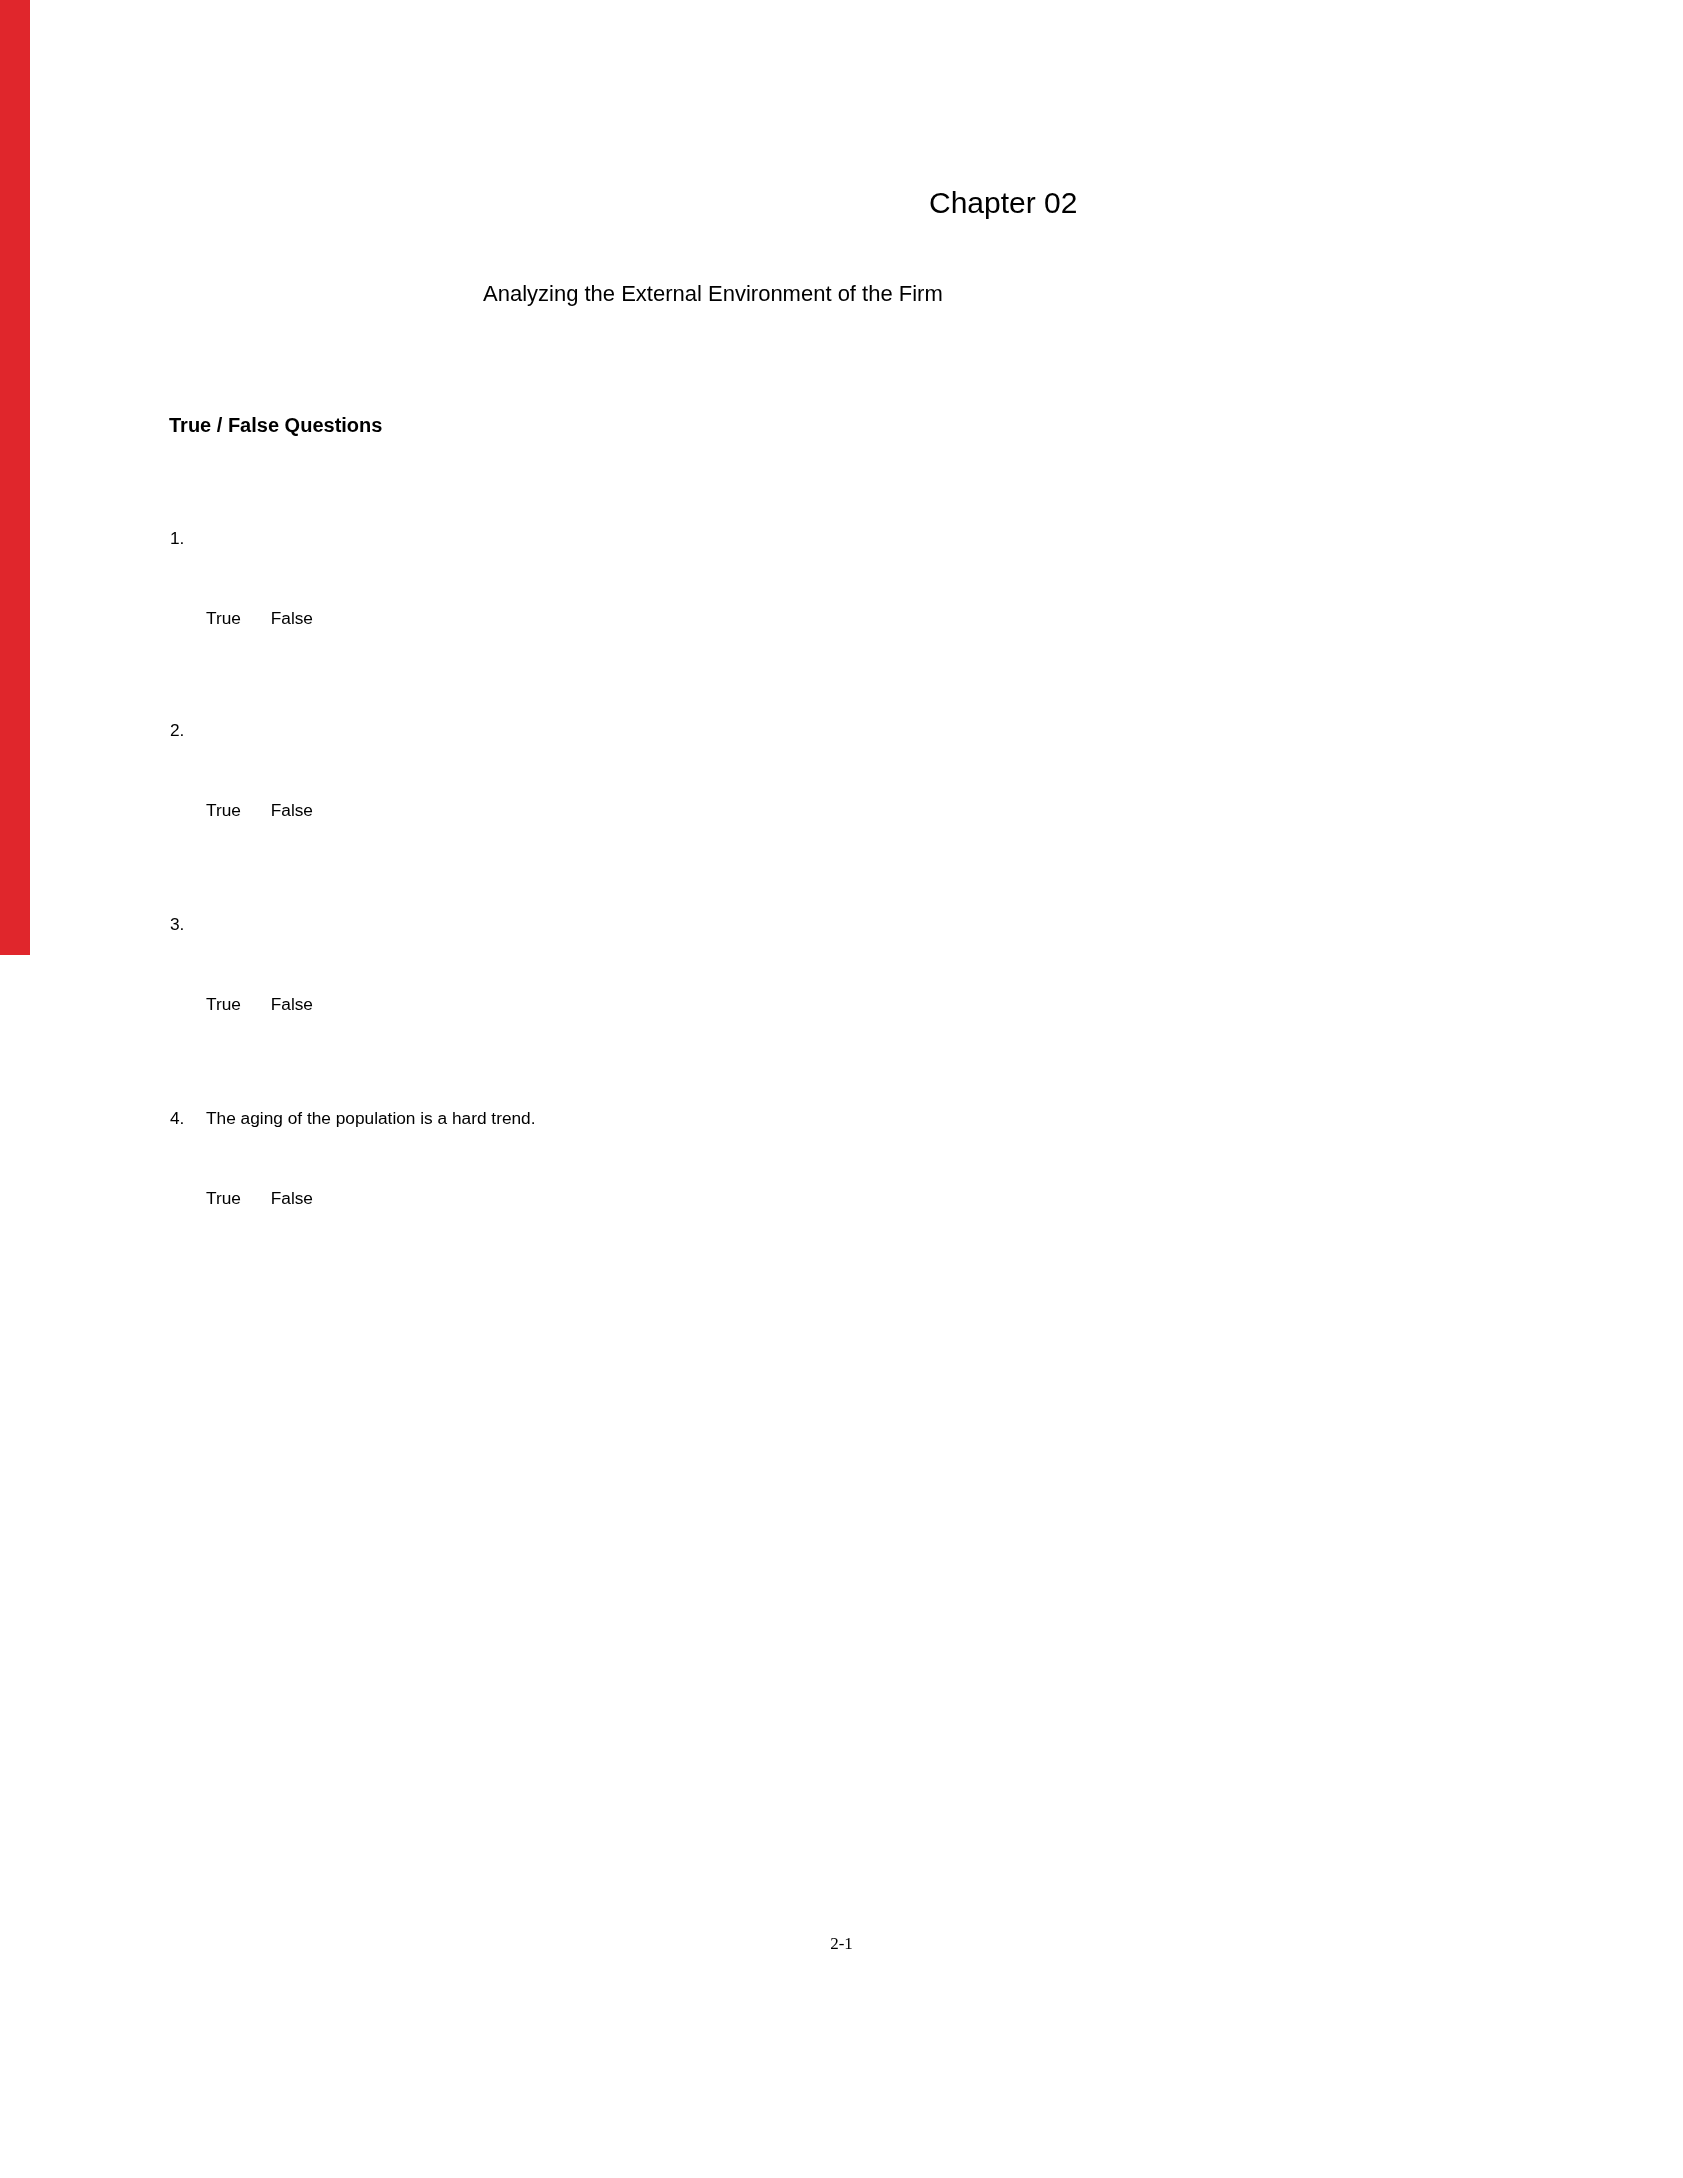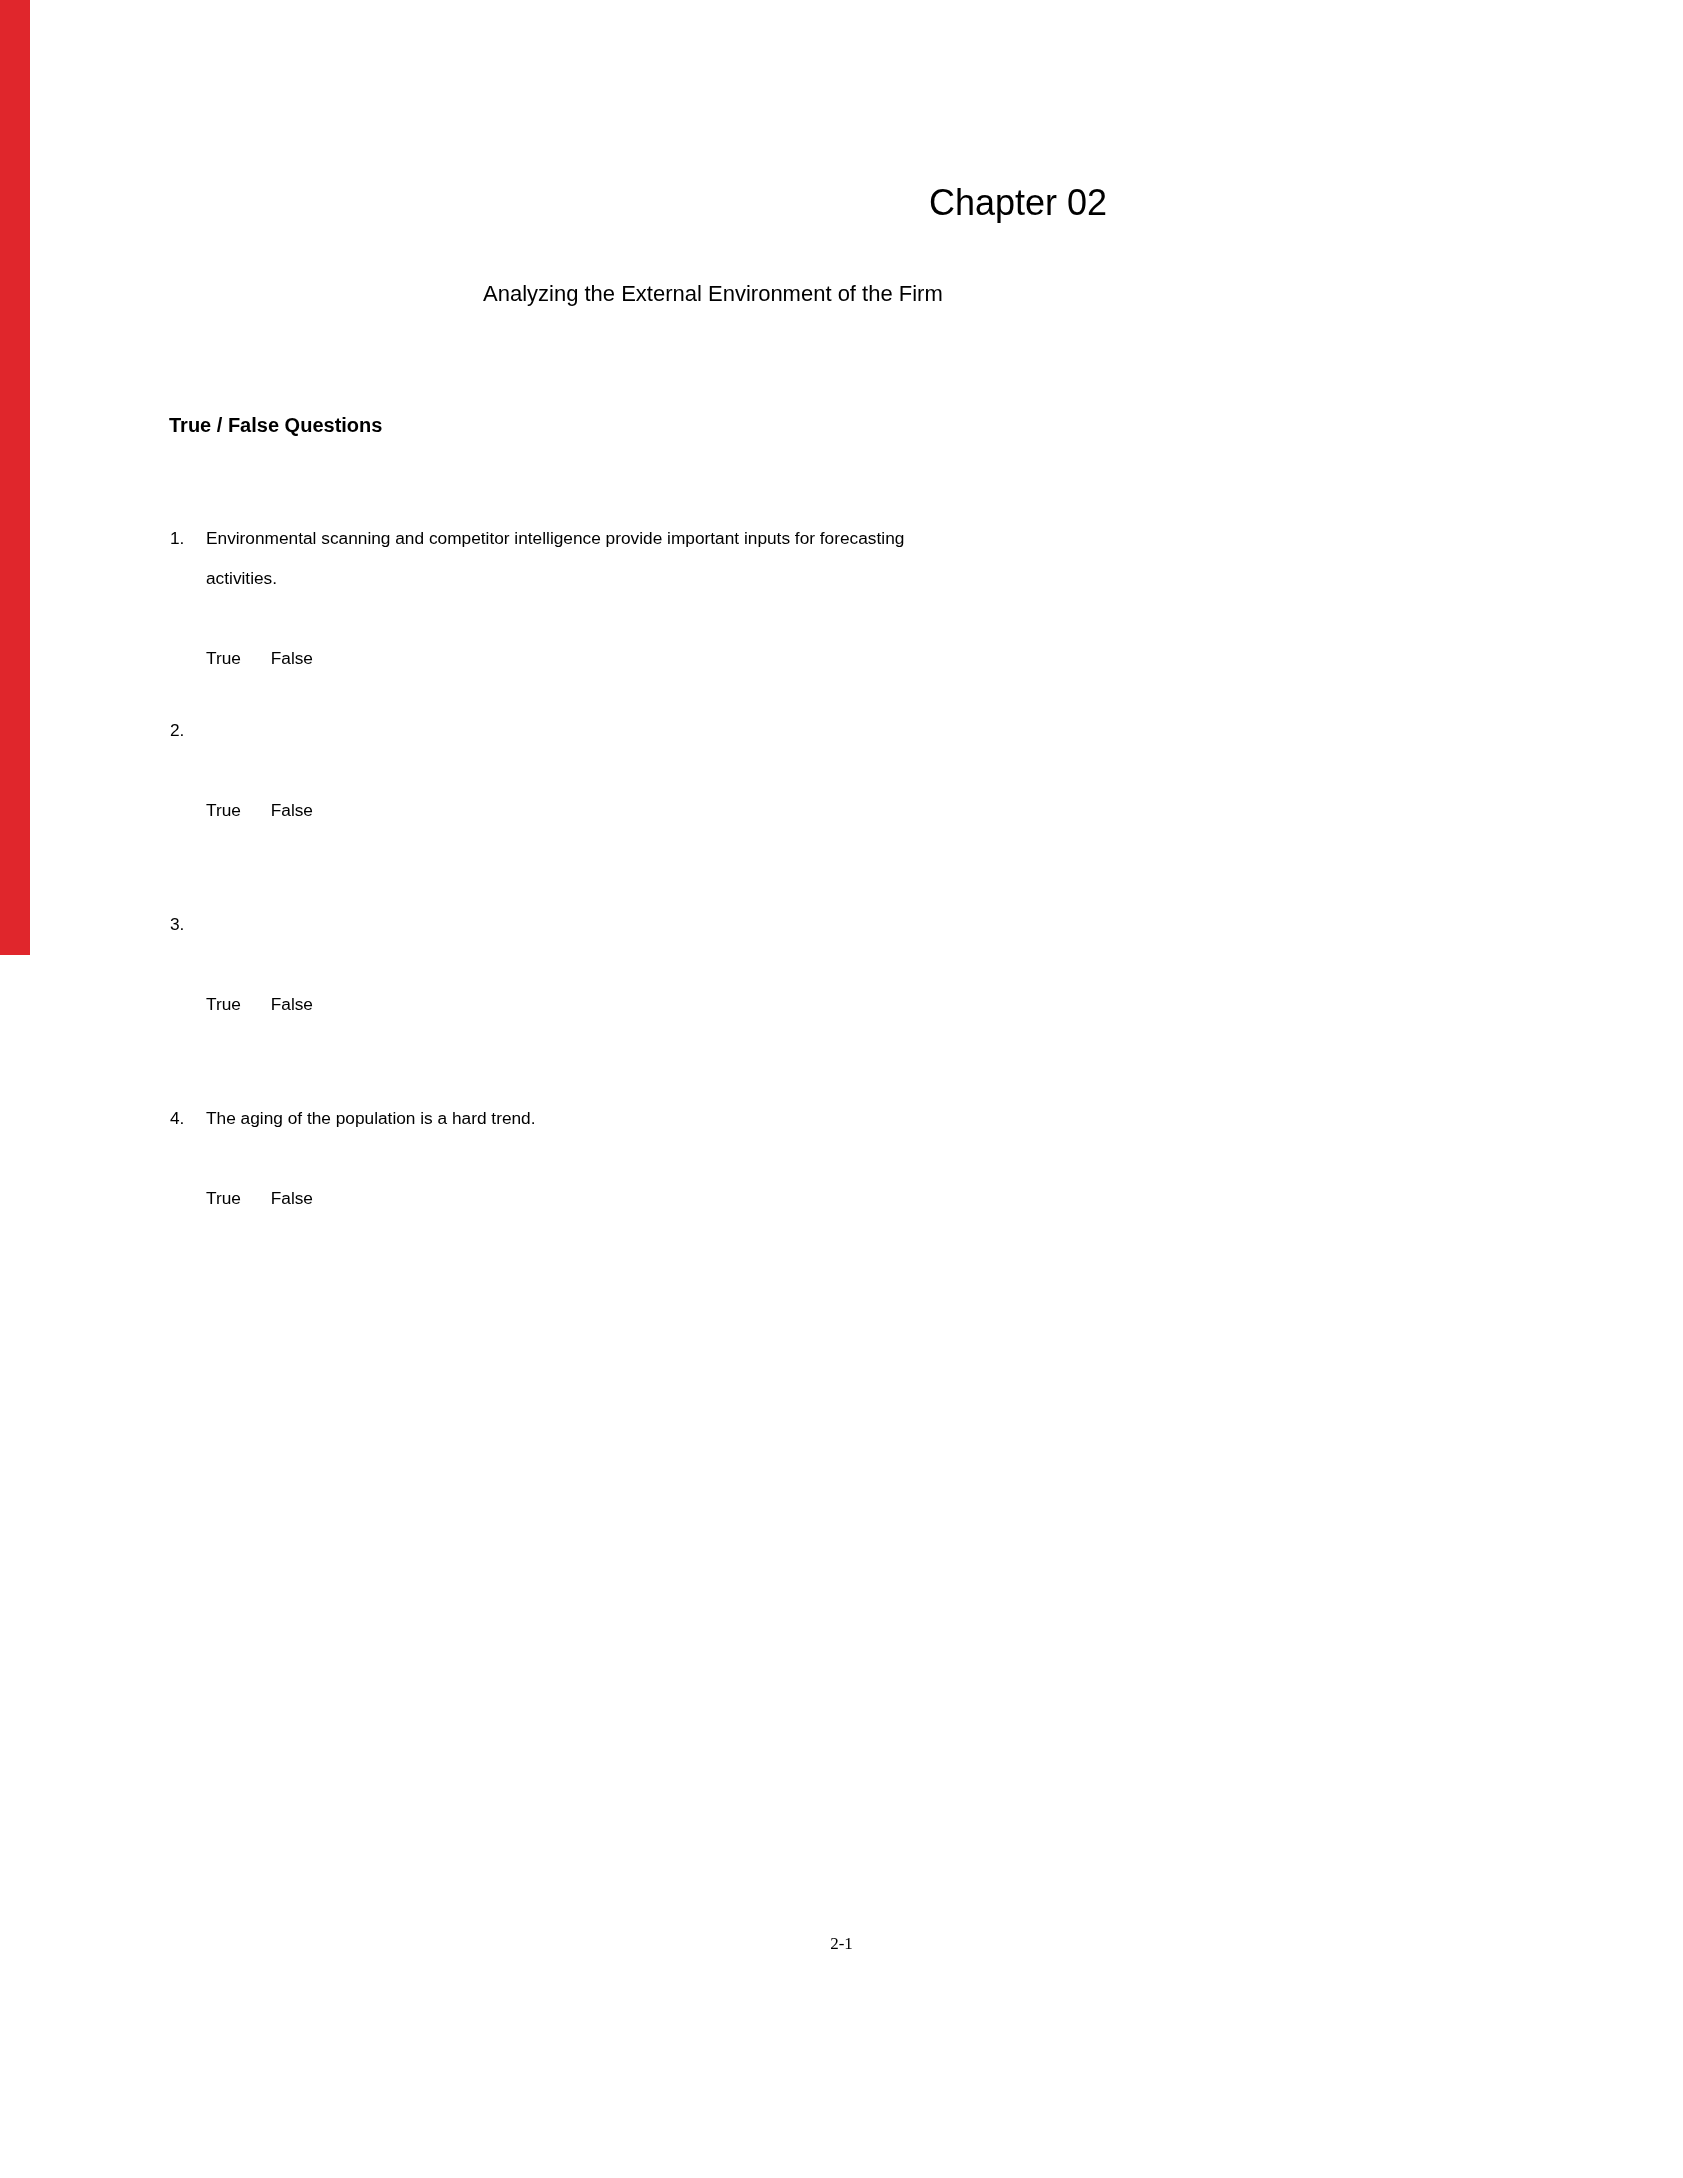--- a/index.html
+++ b/index.html
@@ -16,21 +16,21 @@
     position: absolute;
     left: 0;
     top: 0;
     width: 30px;
     height: 955px;
   }
   .chapter-title {
     position: absolute;
     left: 929px;
     top: 183px;
-    font-size: 36px;
+    font-size: 30px;
     line-height: 40px;
     white-space: nowrap;
   }
   .doc-subtitle {
     position: absolute;
     left: 483px;
     top: 274px;
     font-size: 22px;
     line-height: 40px;
     white-space: nowrap;
@@ -76,22 +76,20 @@
 
   <div class="chapter-title">Chapter 02</div>
 
   <div class="doc-subtitle">Analyzing the External Environment of the Firm</div>
 
   <div class="section-heading">True / False Questions</div>
 
   <div class="question" style="top:518px">
     <div class="q-row">
       <div class="q-num">1.</div>
-      <div class="q-text">Environmental scanning and competitor intelligence provide important inputs for forecasting
-activities.</div>
     </div>
     <div class="tf-row">
       <span class="tf-option">True</span>
       <span class="tf-option">False</span>
     </div>
   </div>
 
   <div class="question" style="top:710px">
     <div class="q-row">
       <div class="q-num">2.</div>

